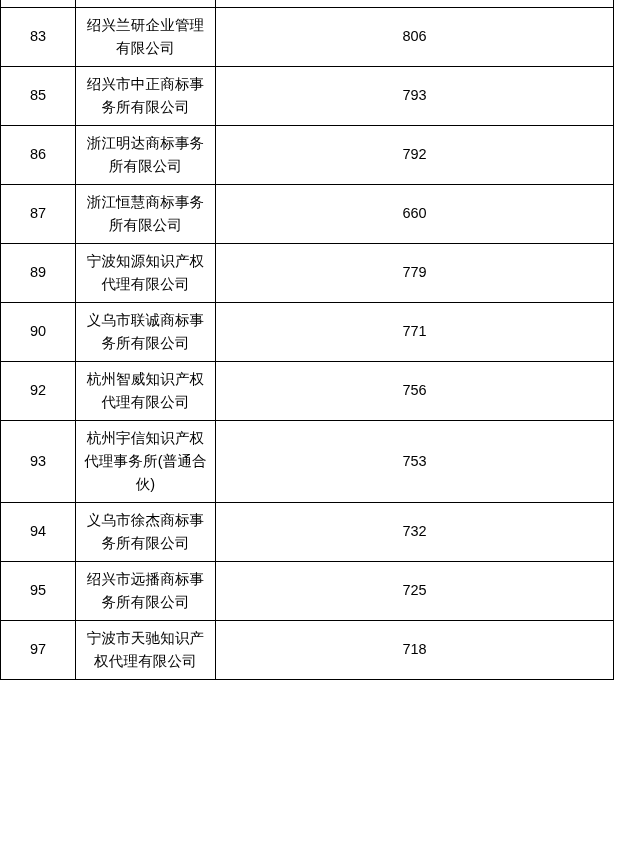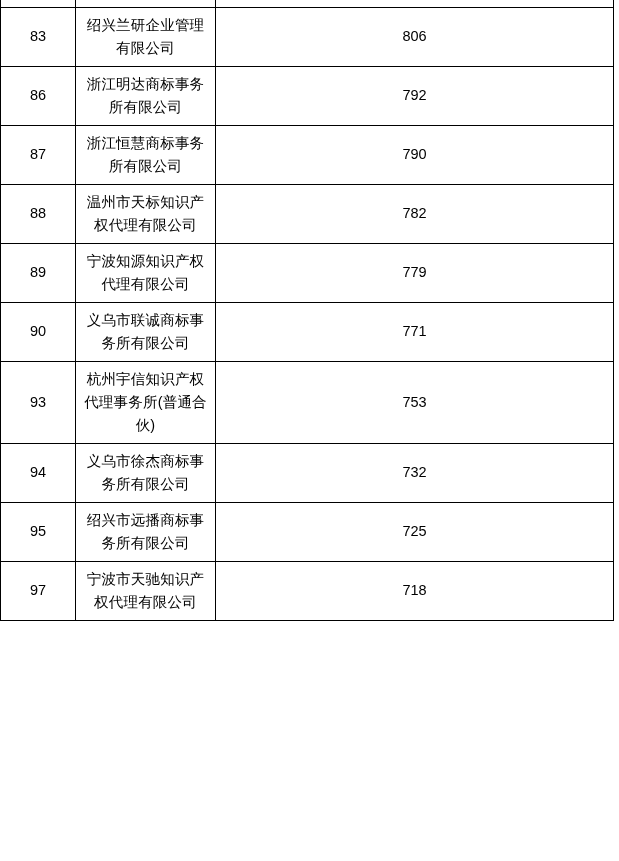--- a/index.html
+++ b/index.html
@@ -74,43 +74,48 @@
         <td></td>
         <td></td>
       </tr>
 
       <tr>
         <td class="rank-cell">83</td>
         <td class="name-cell">绍兴兰研企业管理有限公司</td>
         <td class="count-cell">806</td>
       </tr>
       <tr>
+        <td class="rank-cell">85</td>
+        <td class="name-cell">绍兴市中正商标事务所有限公司</td>
+        <td class="count-cell">793</td>
+      </tr>
+      <tr>
         <td class="rank-cell">86</td>
         <td class="name-cell">浙江明达商标事务所有限公司</td>
         <td class="count-cell">792</td>
       </tr>
       <tr>
         <td class="rank-cell">87</td>
         <td class="name-cell">浙江恒慧商标事务所有限公司</td>
-        <td class="count-cell">790</td>
-      </tr>
-      <tr>
-        <td class="rank-cell">88</td>
-        <td class="name-cell">温州市天标知识产权代理有限公司</td>
-        <td class="count-cell">782</td>
+        <td class="count-cell">660</td>
       </tr>
       <tr>
         <td class="rank-cell">89</td>
         <td class="name-cell">宁波知源知识产权代理有限公司</td>
         <td class="count-cell">779</td>
       </tr>
       <tr>
         <td class="rank-cell">90</td>
         <td class="name-cell">义乌市联诚商标事务所有限公司</td>
         <td class="count-cell">771</td>
+      </tr>
+      <tr>
+        <td class="rank-cell">92</td>
+        <td class="name-cell">杭州智威知识产权代理有限公司</td>
+        <td class="count-cell">756</td>
       </tr>
       <tr>
         <td class="rank-cell">93</td>
         <td class="name-cell">杭州宇信知识产权代理事务所(普通合伙)</td>
         <td class="count-cell">753</td>
       </tr>
       <tr>
         <td class="rank-cell">94</td>
         <td class="name-cell">义乌市徐杰商标事务所有限公司</td>
         <td class="count-cell">732</td>

